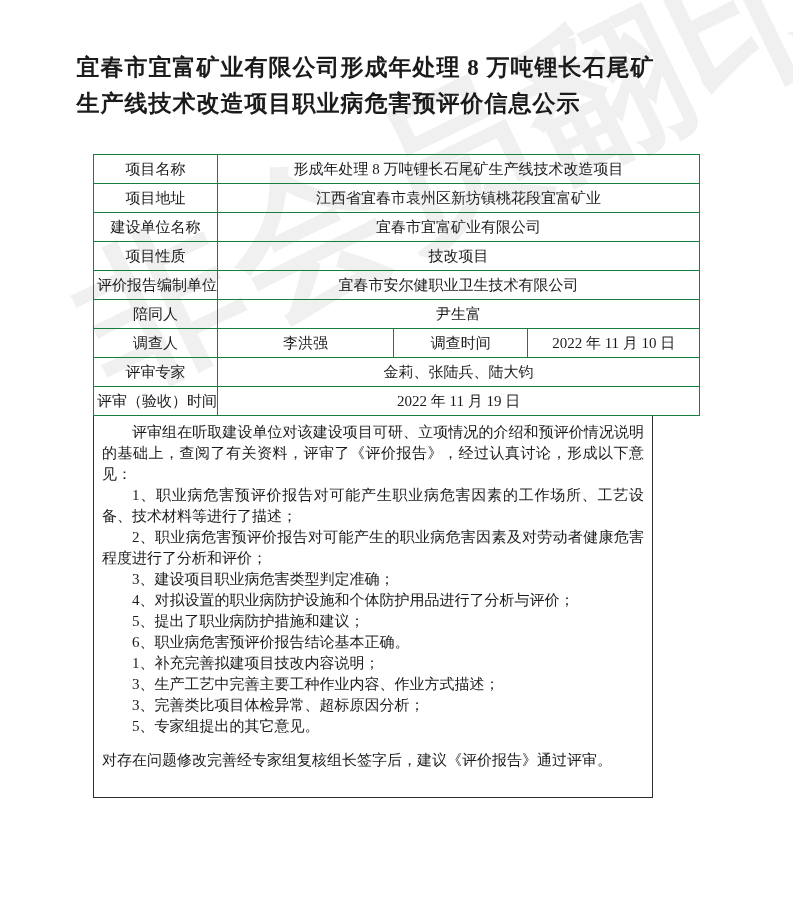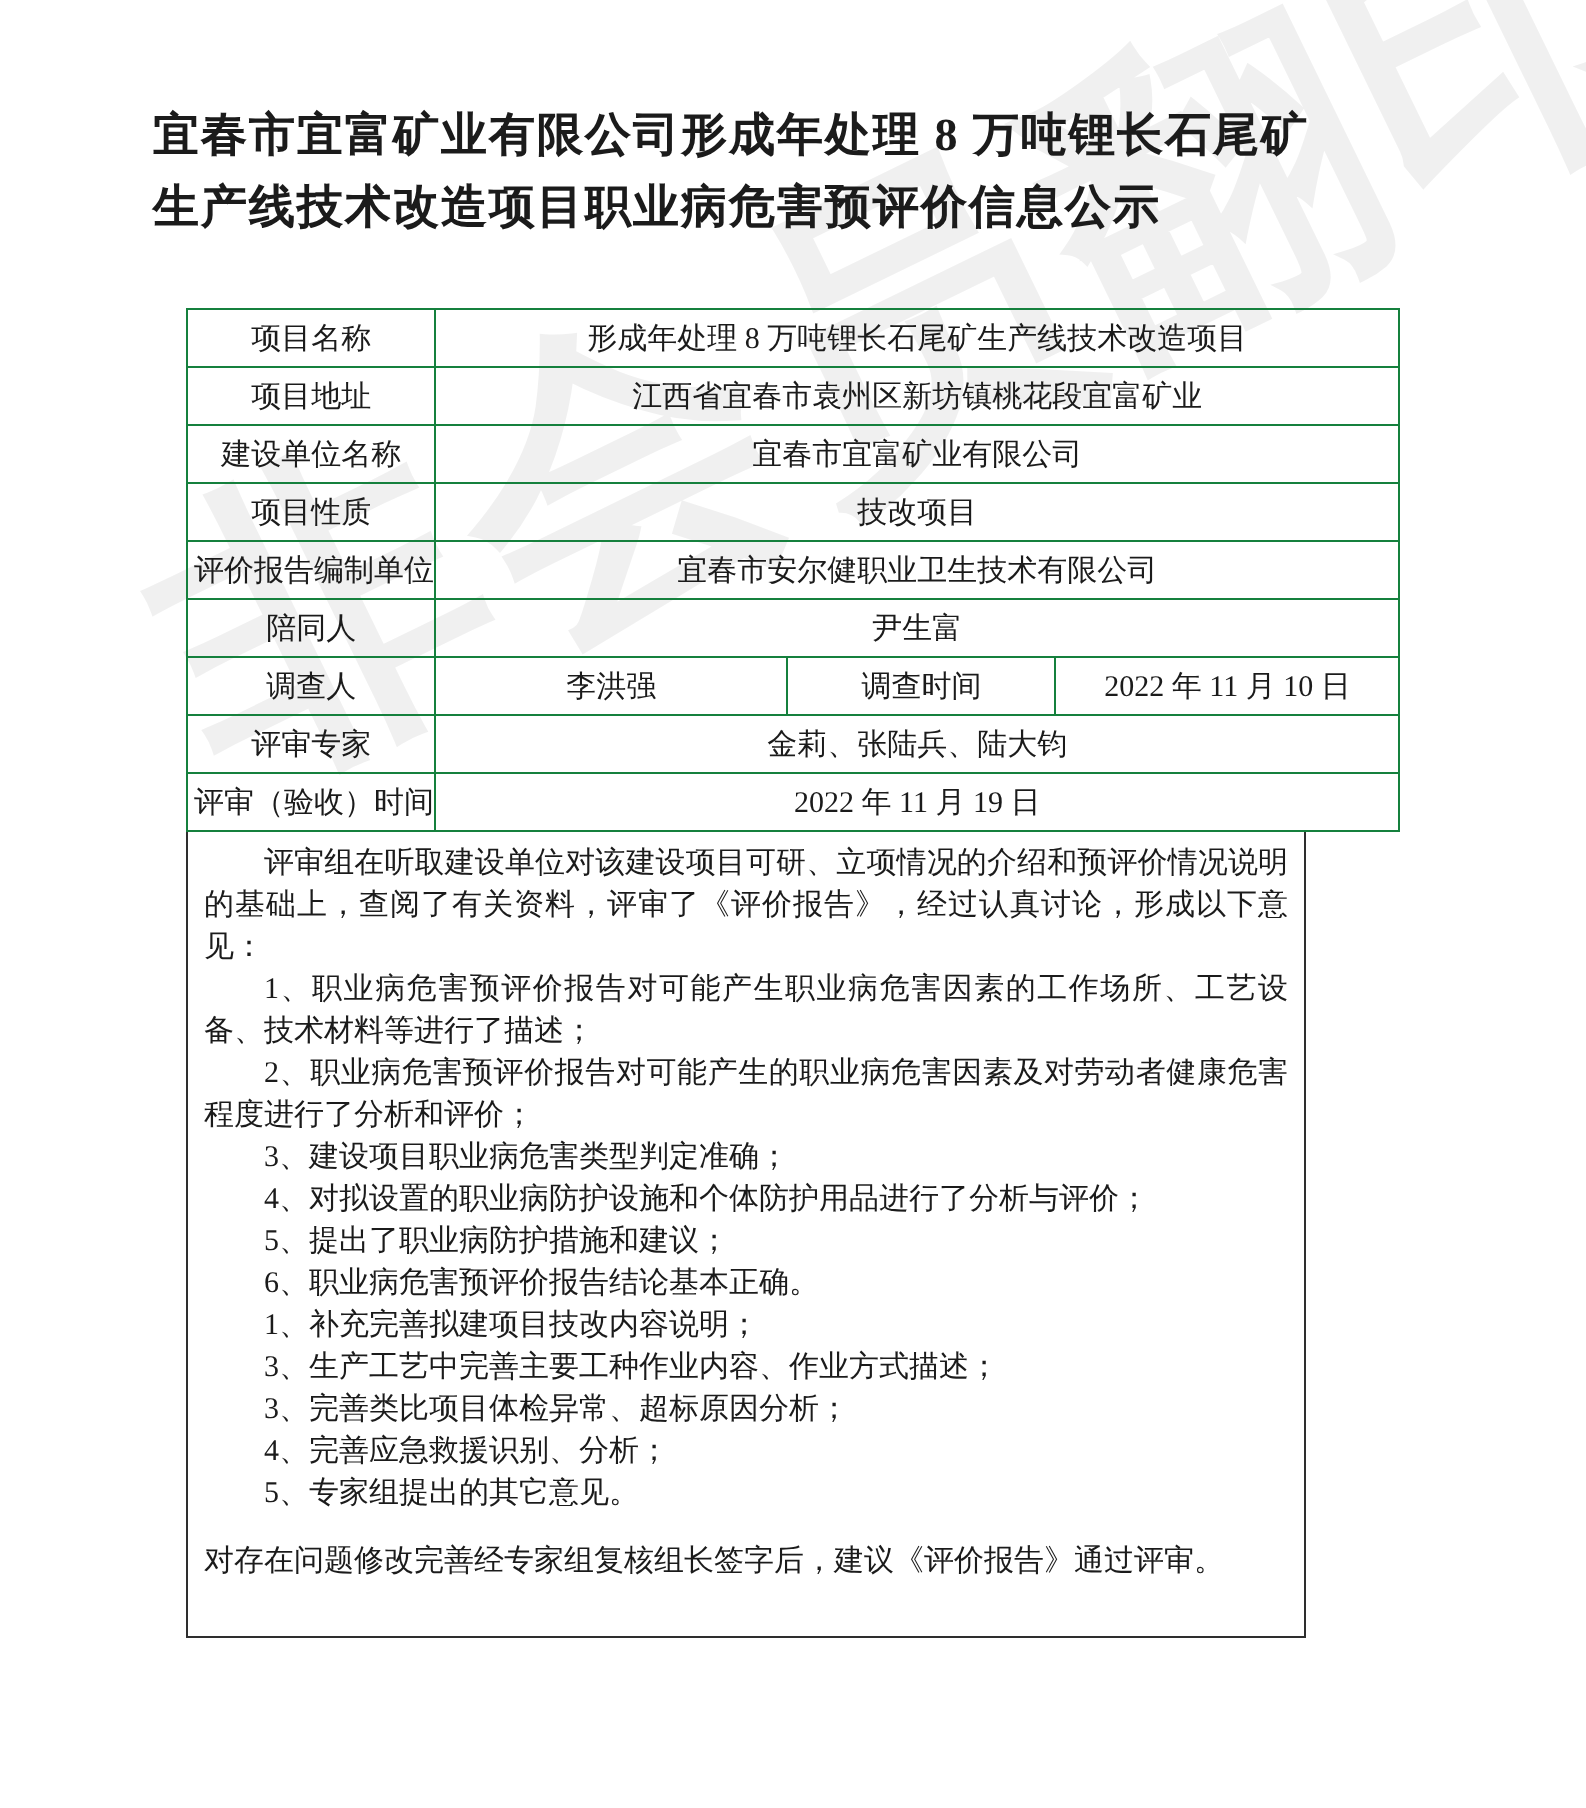--- a/index.html
+++ b/index.html
@@ -145,19 +145,18 @@
       <p>评审组在听取建设单位对该建设项目可研、立项情况的介绍和预评价情况说明的基础上，查阅了有关资料，评审了《评价报告》，经过认真讨论，形成以下意见：</p>
       <p>1、职业病危害预评价报告对可能产生职业病危害因素的工作场所、工艺设备、技术材料等进行了描述；</p>
       <p>2、职业病危害预评价报告对可能产生的职业病危害因素及对劳动者健康危害程度进行了分析和评价；</p>
       <p>3、建设项目职业病危害类型判定准确；</p>
       <p>4、对拟设置的职业病防护设施和个体防护用品进行了分析与评价；</p>
       <p>5、提出了职业病防护措施和建议；</p>
       <p>6、职业病危害预评价报告结论基本正确。</p>
       <p>1、补充完善拟建项目技改内容说明；</p>
       <p>3、生产工艺中完善主要工种作业内容、作业方式描述；</p>
       <p>3、完善类比项目体检异常、超标原因分析；</p>
-      <p>4、完善应急救援识别、分析；</p>
       <p>5、专家组提出的其它意见。</p>
       <p class="no-indent small-gap-before">对存在问题修改完善经专家组复核组长签字后，建议《评价报告》通过评审。</p>
     </div>
 
   </div>
 </div>
 
 </body></html>

